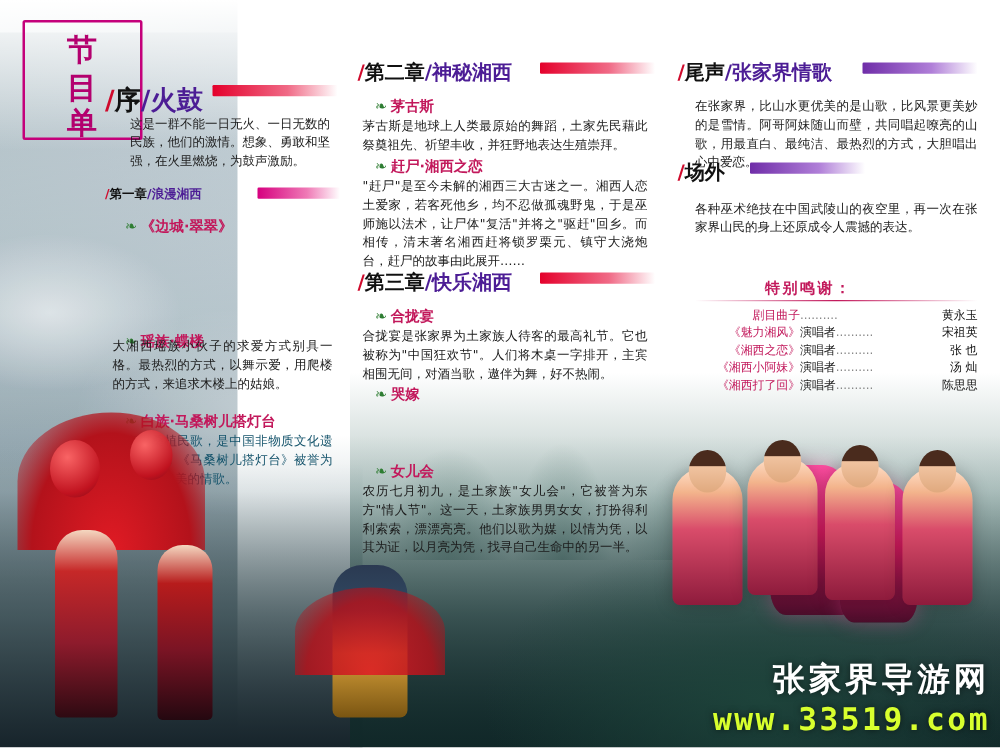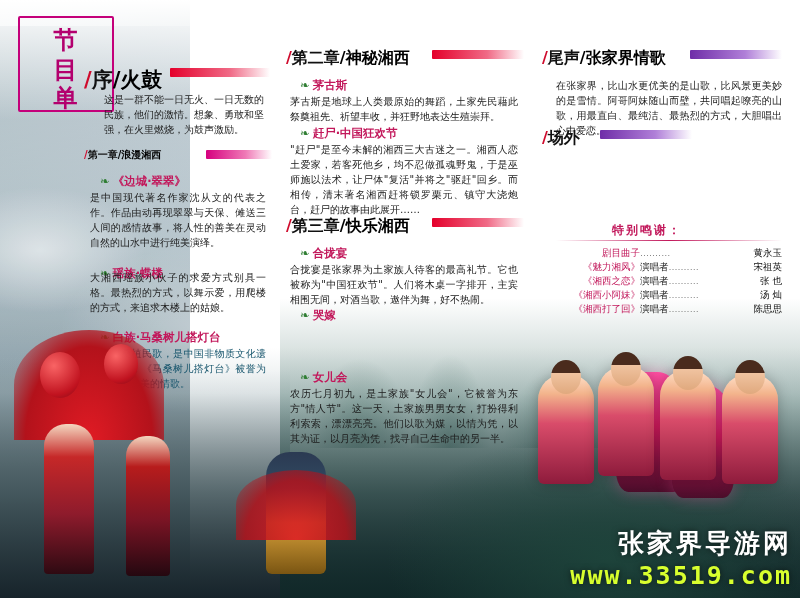--- a/index.html
+++ b/index.html
@@ -71,21 +71,21 @@
     font-family:"DejaVu Serif","Liberation Serif",serif;
   }
   .title-box .c1{top:6px}
   .title-box .c2{top:36px}
   .title-box .c3{top:64px}
 
   
   .chapter{position:absolute;white-space:nowrap;}
   .chapter .slash{color:#cf0a2c;font-weight:bold;}
   .chapter .ch-name{color:#111;font-weight:bold;}
-  .chapter .ch-sub{color:#000000;font-weight:bold;}
+  .chapter .ch-sub{color:#4c1d95;font-weight:bold;}
   .grad-bar{
     position:absolute;height:9px;border-radius:1px;
   }
   .grad-red{background:linear-gradient(90deg,#e4002b 0%, #f06a86 60%, rgba(240,106,134,0) 100%);}
   .grad-pink{background:linear-gradient(90deg,#d6007f 0%, #ef7ab6 60%, rgba(239,122,182,0) 100%);}
   .grad-purple{background:linear-gradient(90deg,#6f2da8 0%, #b07fd8 60%, rgba(176,127,216,0) 100%);}
 
   
   .leaf{
     position:absolute;white-space:nowrap;color:#c2185b;font-weight:bold;font-size:11.5px;
@@ -181,21 +181,20 @@
   <div class="body-text" style="left:104px;top:92px;width:160px;">这是一群不能一日无火、一日无数的民族，他们的激情。想象、勇敢和坚强，在火里燃烧，为鼓声激励。</div>
 
   <div class="chapter" style="left:84px;top:148px;font-size:10px;">
     <span class="slash">/</span><span class="ch-name">第一章</span><span class="ch-sub">/浪漫湘西</span>
   </div>
   <div class="grad-bar grad-pink" style="left:206px;top:150px;width:66px;"></div>
 
   <div class="leaf" style="left:100px;top:174px;">
     <span class="lf">❧</span><span>《边城·翠翠》</span>
   </div>
-  <div class="body-text" style="left:90px;top:190px;width:176px;">是中国现代著名作家沈从文的代表之作。作品由动再现翠翠与天保、傩送三人间的感情故事，将人性的善美在灵动自然的山水中进行纯美演绎。</div>
 
   <div class="leaf" style="left:100px;top:246px;margin-top:20px;">
     <span class="lf">❧</span><span>瑶族·蝶楼</span>
   </div>
   <div class="body-text" style="left:90px;top:270px;width:176px;">大湘西瑶族小伙子的求爱方式别具一格。最热烈的方式，以舞示爱，用爬楼的方式，来追求木楼上的姑娘。</div>
 
   <div class="leaf" style="left:100px;top:330px;">
     <span class="lf">❧</span><span>白族·马桑树儿搭灯台</span>
   </div>
   <div class="body-text blue" style="left:90px;top:346px;width:176px;">张家界桑植民歌，是中国非物质文化遗产。其中，《马桑树儿搭灯台》被誉为世界上最优美的情歌。</div>
@@ -204,21 +203,21 @@
     <span class="slash">/</span><span class="ch-name">第二章</span><span class="ch-sub">/神秘湘西</span>
   </div>
   <div class="grad-bar grad-red" style="left:432px;top:50px;width:92px;"></div>
 
   <div class="leaf" style="left:300px;top:78px;">
     <span class="lf">❧</span><span>茅古斯</span>
   </div>
   <div class="body-text" style="left:290px;top:94px;width:228px;">茅古斯是地球上人类最原始的舞蹈，土家先民藉此祭奠祖先、祈望丰收，并狂野地表达生殖崇拜。</div>
 
   <div class="leaf" style="left:300px;top:126px;">
-    <span class="lf">❧</span><span>赶尸·中国狂欢节</span>
+    <span class="lf">❧</span><span>赶尸·湘西之恋</span>
   </div>
   <div class="body-text" style="left:290px;top:142px;width:228px;">"赶尸"是至今未解的湘西三大古迷之一。湘西人恋土爱家，若客死他乡，均不忍做孤魂野鬼，于是巫师施以法术，让尸体"复活"并将之"驱赶"回乡。而相传，清末著名湘西赶将锁罗栗元、镇守大浇炮台，赶尸的故事由此展开……</div>
 
   <div class="chapter" style="left:286px;top:216px;font-size:16px;">
     <span class="slash">/</span><span class="ch-name">第三章</span><span class="ch-sub">/快乐湘西</span>
   </div>
   <div class="grad-bar grad-red" style="left:432px;top:218px;width:92px;"></div>
 
   <div class="leaf" style="left:300px;top:246px;">
     <span class="lf">❧</span><span>合拢宴</span>
@@ -237,20 +236,21 @@
   <div class="chapter" style="left:542px;top:48px;font-size:16px;">
     <span class="slash">/</span><span class="ch-name">尾声</span><span class="ch-sub">/张家界情歌</span>
   </div>
   <div class="grad-bar grad-purple" style="left:690px;top:50px;width:92px;"></div>
   <div class="body-text" style="left:556px;top:78px;width:226px;">在张家界，比山水更优美的是山歌，比风景更美妙的是雪情。阿哥阿妹随山而壁，共同唱起嘹亮的山歌，用最直白、最纯洁、最热烈的方式，大胆唱出心中爱恋。</div>
 
   <div class="chapter" style="left:542px;top:128px;font-size:16px;">
     <span class="slash">/</span><span class="ch-name">场外</span>
   </div>
   <div class="grad-bar grad-purple" style="left:600px;top:130px;width:92px;"></div>
+  <div class="body-text" style="left:556px;top:160px;width:226px;">各种巫术绝技在中国武陵山的夜空里，再一次在张家界山民的身上还原成令人震撼的表达。</div>
 
   <div class="special-title" style="left:612px;top:222px;">特别鸣谢：</div>
   <div class="special-line" style="left:556px;top:240px;width:226px;"></div>
 
   <div style="position:absolute;left:566px;top:246px;width:216px;">
     <div class="credit-row">
       <span class="c-title">剧目曲子</span>
       <span class="c-role"></span>
       <span class="c-dots">..........</span>
       <span class="c-person">黄永玉</span>

